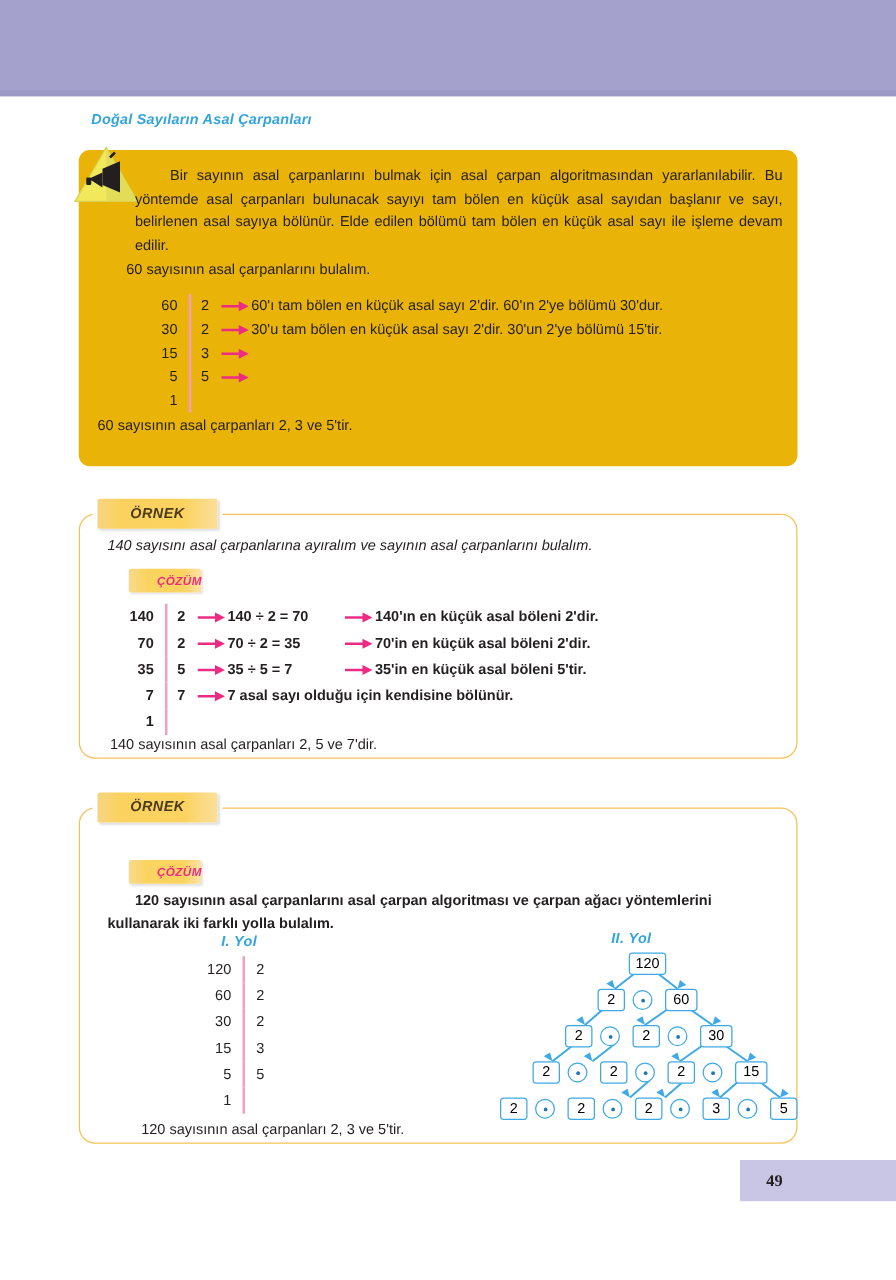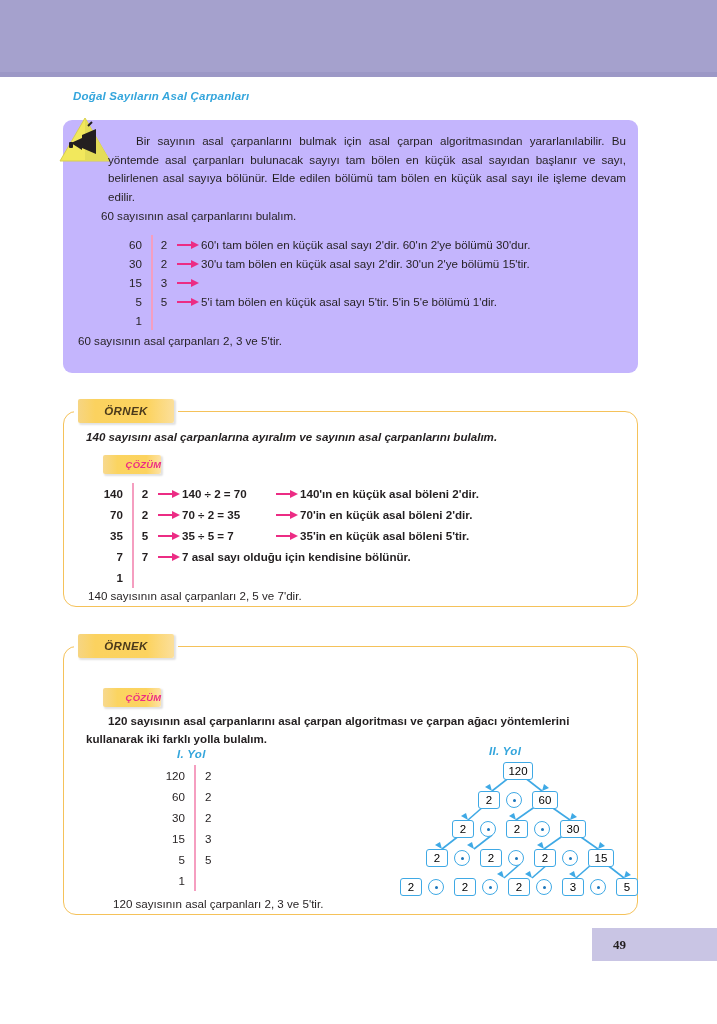--- a/index.html
+++ b/index.html
@@ -26,21 +26,21 @@
   .section-title {
     position: absolute; left: 73px; top: 90px;
     font-size: 11.5px; font-weight: bold; font-style: italic;
     color: #33a5dc; letter-spacing: 0.2px;
   }
 
   
   .green-box {
     position: absolute; left: 63px; top: 120px;
     width: 575px; height: 253px;
-    background: #c4b5fd;
+    background: #eab308;
     border-radius: 9px;
   }
   .megaphone {
     position: absolute; left: -5px; top: -4px; width: 54px; height: 50px;
   }
   .intro-text {
     position: absolute; left: 45px; top: 12px; width: 518px;
     font-size: 11.6px; color: #231f20; line-height: 18.5px;
     text-align: justify;
   }
@@ -217,39 +217,38 @@
       <div class="divrow">
         <div class="dv-num">5</div>
         <div class="dv-bar"></div>
         <div class="dv-fac">5</div>
         <div class="dv-arrow">
             <svg width="22" height="10" viewBox="0 0 22 10">
               <line x1="0" y1="5" x2="15" y2="5" stroke="#ec2c84" stroke-width="2"></line>
               <polygon points="14,1 22,5 14,9" fill="#ec2c84"></polygon>
             </svg>
           </div>
-        <div class="dv-desc">5'i tam bölen en küçük asal sayı 5'tir. 5'in 5'e bölümü 1'dir.</div>
       </div>
       <div class="divrow">
         <div class="dv-num">1</div>
         <div class="dv-bar"></div>
         <div class="dv-fac"></div>
       </div>
     </div>
 
     <div class="green-tail">60 sayısının asal çarpanları 2, 3 ve 5'tir.</div>
   </div>
 
   <div class="example-card" style="top:411px; height:196px;"></div>
   <div class="card-cover" style="left:74px; top:410px; width:104px;"></div>
   <div class="tag-ornek" style="top:399px;">
     <span>ÖRNEK</span>
   </div>
 
-  <div class="ex-prompt" style="left:86px; top:430px;font-weight:bold;">140 sayısını asal çarpanlarına ayıralım ve sayının asal çarpanlarını bulalım.</div>
+  <div class="ex-prompt" style="left:86px; top:430px;">140 sayısını asal çarpanlarına ayıralım ve sayının asal çarpanlarını bulalım.</div>
 
   <div class="tag-cozum" style="left:103px; top:455px;">
     <span>ÇÖZÜM</span>
   </div>
 
   <div class="divtable" style="left:92px; top:483px;font-weight:bold;">
     <div class="divrow" style="height:21px;">
       <div class="dv-num">140</div>
       <div class="dv-bar" style="height:21px;"></div>
       <div class="dv-fac">2</div>

